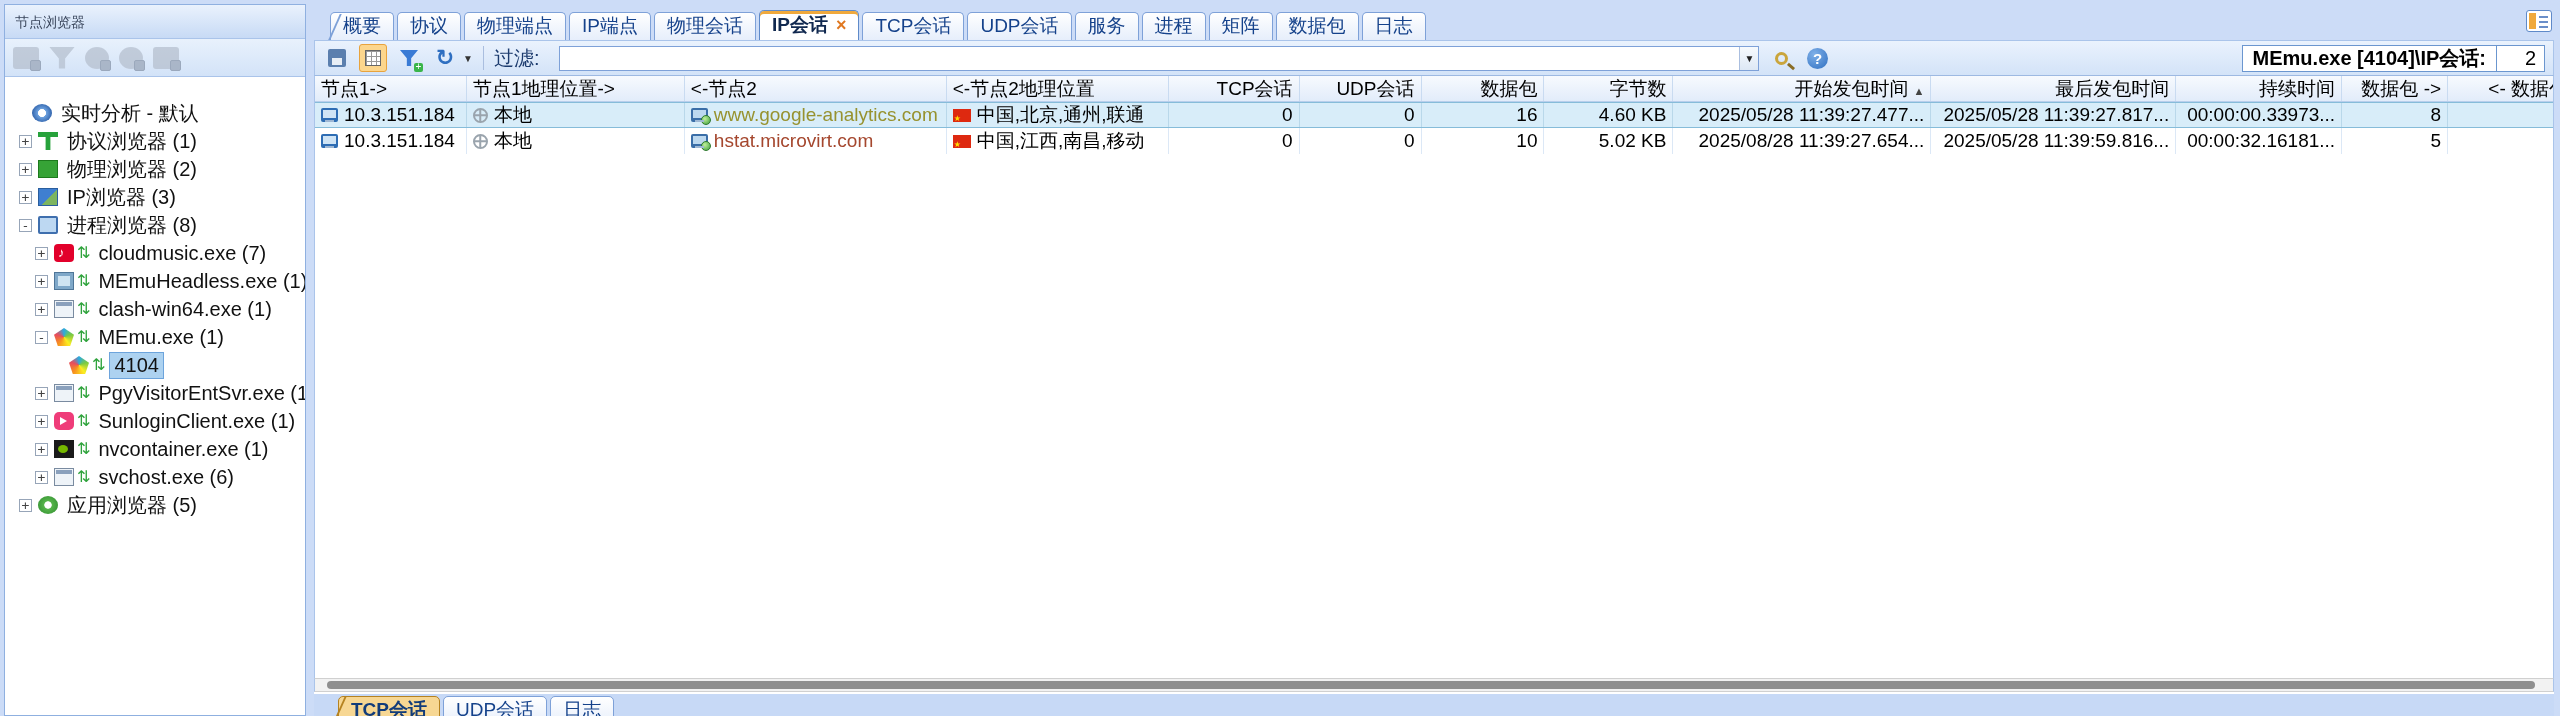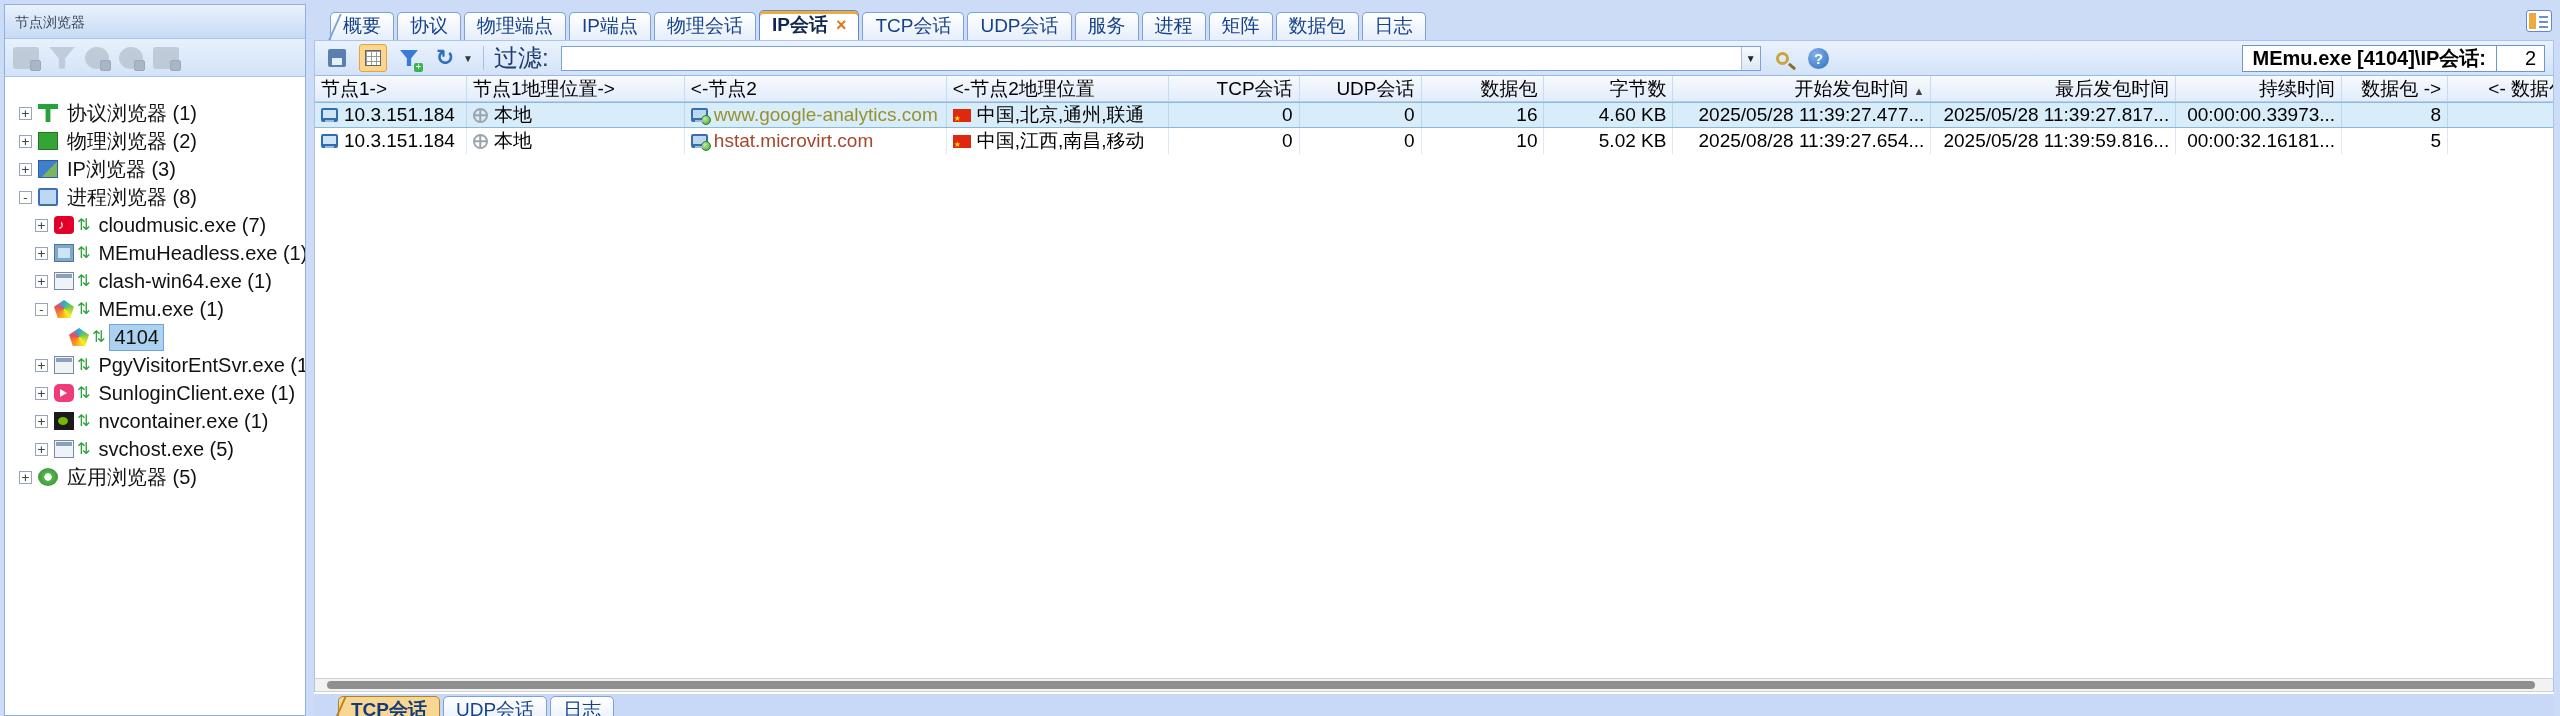--- a/index.html
+++ b/index.html
@@ -82,21 +82,21 @@
   .ic-save::after { content:""; position:absolute; left:4px; bottom:2px; width:10px; height:7px; background:#e8eef5; }
   .ic-grid { width:16px; height:16px; background:#fff; border:1px solid #666;
              background-image:linear-gradient(#999 1px, transparent 1px),linear-gradient(90deg,#999 1px, transparent 1px);
              background-size:5px 5px; }
   .ic-funnel { width:18px; height:16px; background:#3a7bd5; clip-path:polygon(0 0,100% 0,62% 52%,62% 100%,38% 100%,38% 52%); position:relative; }
   .plus-badge { position:absolute; right:0; bottom:0; width:9px; height:9px; background:#39b54a; color:#fff;
                 font-size:10px; line-height:8px; text-align:center; border-radius:2px; }
   .ic-refresh { color:#2f6fc1; font-size:22px; font-weight:bold; line-height:22px; }
   .caret { font-size:10px; color:#333; margin-left:-4px; }
   .vsep { width:1px; height:24px; background:#aabedf; margin:0 2px; }
-  .filter-label { color:#1c3b6e; font-size:24px; margin-right:4px; white-space:nowrap; }
+  .filter-label { color:#1c3b6e; font-size:20px; margin-right:12px; white-space:nowrap; }
   .filter-box { flex:0 0 1200px; height:25px; background:#fff; border:1px solid #7ea1d8; display:flex; }
   .filter-input { flex:1; border:none; outline:none; font-size:18px; padding:0 6px; background:transparent; }
   .dd-btn { width:19px; background:linear-gradient(#f7fafd,#dde8f5); border-left:1px solid #aabedf;
             display:flex; align-items:center; justify-content:center; font-size:10px; color:#222; }
   .ic-mag { width:13px; height:13px; border:3px solid #caa53c; border-radius:50%; position:relative; }
   .ic-mag::after { content:""; position:absolute; left:9px; top:10px; width:8px; height:3px; background:#8a6d25; transform:rotate(40deg); }
   .ic-help { width:21px; height:21px; border-radius:50%; background:radial-gradient(circle at 35% 30%, #7fb0e8, #2f6fc1); color:#fff;
              font-weight:bold; font-size:15px; display:flex; align-items:center; justify-content:center; }
   .tb-spacer { flex:1; }
   .session-box { display:flex; align-items:stretch; height:27px; }
@@ -156,20 +156,25 @@
   <div class="sidebar">
     <div class="sb-title">节点浏览器</div>
     <div class="sb-toolbar">
       <span class="gicon"></span>
       <span class="gicon funnel"></span>
       <span class="gicon round"></span>
       <span class="gicon round"></span>
       <span class="gicon"></span>
     </div>
     <div class="tree">
+      <div class="titem" style="padding-left:8px">
+        <span class="exp hid"></span>
+        <span class="ticon i-rt"></span>
+        <span class="tlabel">实时分析 - 默认</span>
+      </div>
       <div class="titem" style="padding-left:14px">
         <span class="exp">+</span>
         <span class="ticon i-proto"></span>
         <span class="tlabel">协议浏览器 (1)</span>
       </div>
       <div class="titem" style="padding-left:14px">
         <span class="exp">+</span>
         <span class="ticon i-phys"></span>
         <span class="tlabel">物理浏览器 (2)</span>
       </div>
@@ -227,21 +232,21 @@
       <div class="titem" style="padding-left:30px">
         <span class="exp">+</span>
         <span class="ticon i-nv"></span>
         <span class="traffic">⇅</span>
         <span class="tlabel">nvcontainer.exe (1)</span>
       </div>
       <div class="titem" style="padding-left:30px">
         <span class="exp">+</span>
         <span class="ticon i-win"></span>
         <span class="traffic">⇅</span>
-        <span class="tlabel">svchost.exe (5)</span>
+        <span class="tlabel">svchost.exe (6)</span>
       </div>
       <div class="titem" style="padding-left:14px">
         <span class="exp">+</span>
         <span class="ticon i-app"></span>
         <span class="tlabel">应用浏览器 (5)</span>
       </div>
     </div>
   </div>
 
   <div class="splitter"></div>

